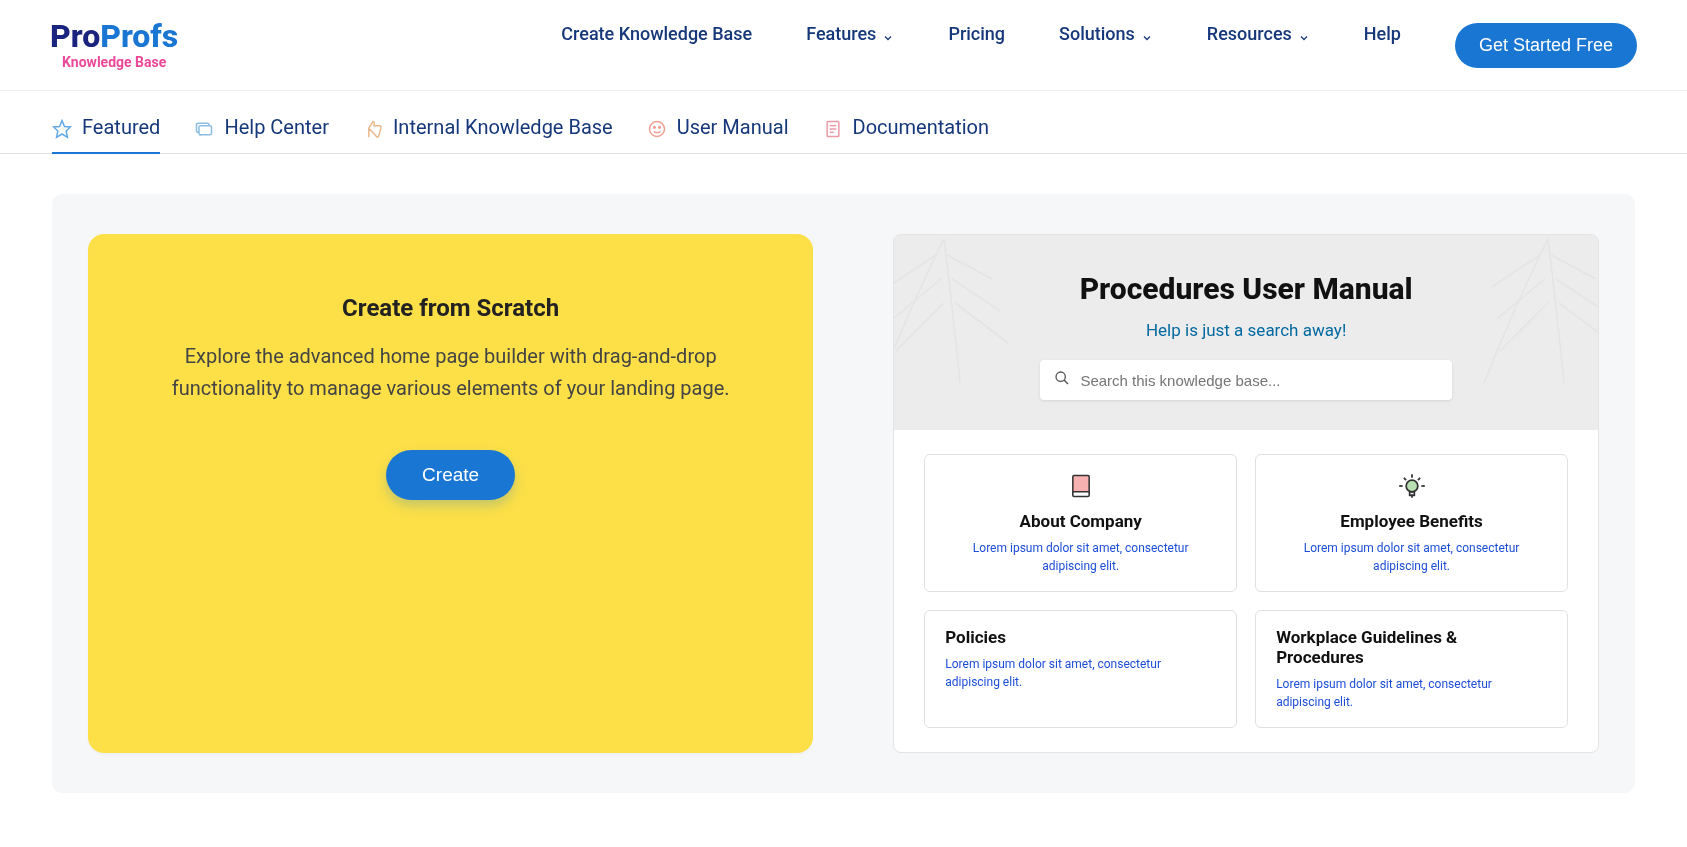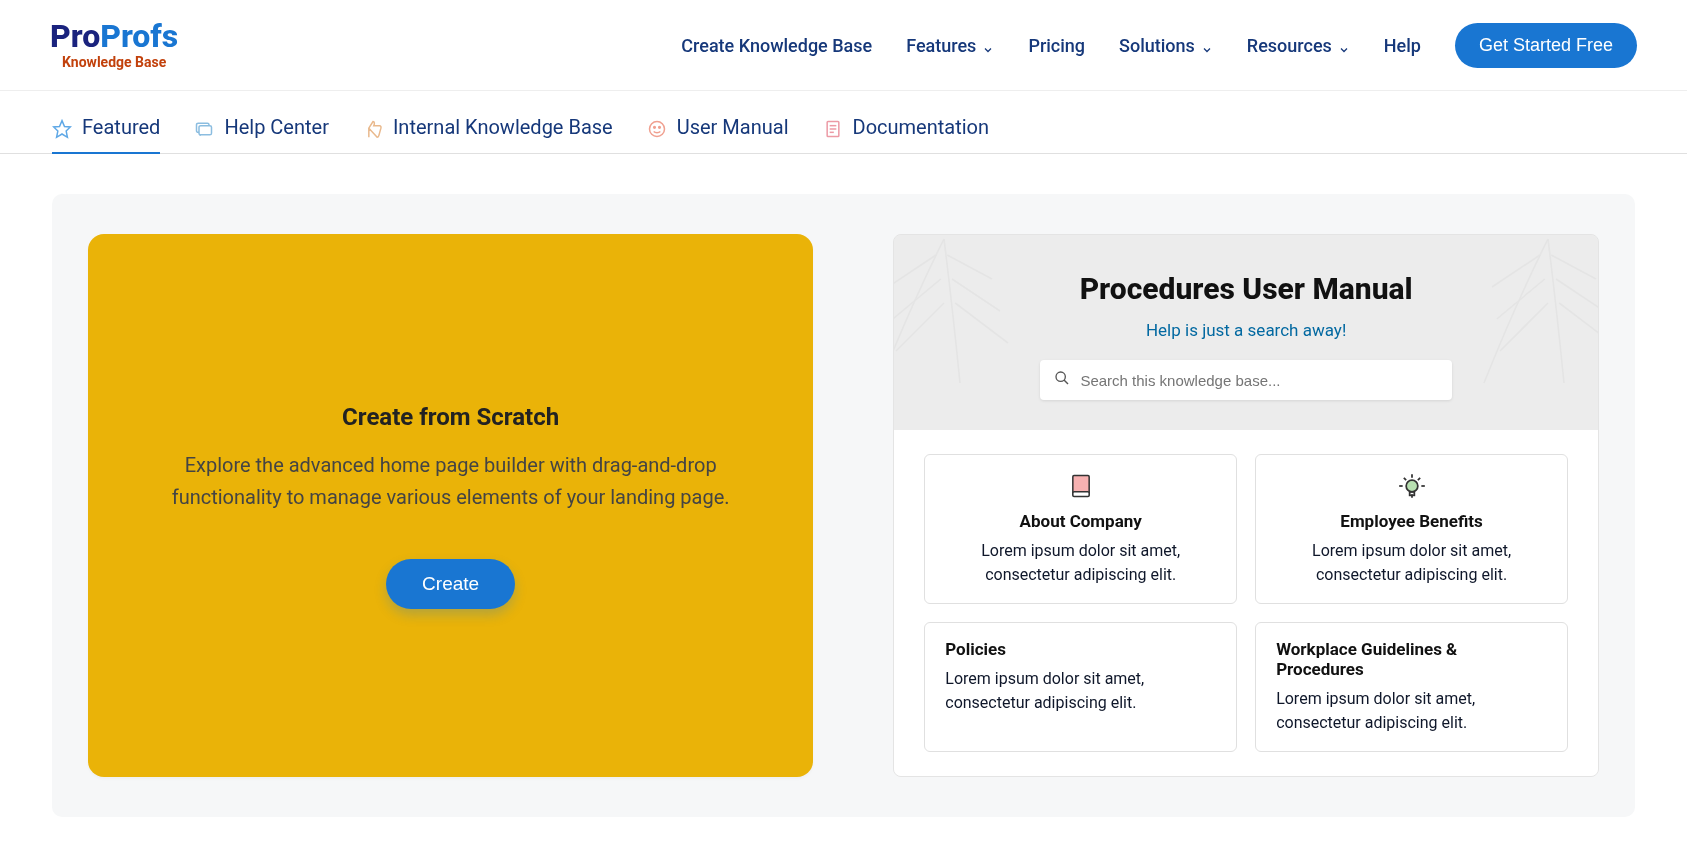--- a/index.html
+++ b/index.html
@@ -12,22 +12,22 @@
     display: flex;
     align-items: center;
     justify-content: space-between;
     padding: 20px 50px;
     border-bottom: 1px solid #eee;
   }
   .logo { display: flex; flex-direction: column; align-items: center; }
   .logo-main { font-size: 32px; font-weight: 800; line-height: 1; }
   .logo-pro1 { color: #1a237e; }
   .logo-pro2 { color: #1976d2; }
-  .logo-sub { font-size: 14px; font-weight: 700; color: #c2410c; margin-top: 2px; }
-  .nav-links { display: flex; align-items: center; gap: 34px; }
+  .logo-sub { font-size: 14px; font-weight: 700; color: #ec4899; margin-top: 2px; }
+  .nav-links { display: flex; align-items: flex-start; gap: 54px; }
   .nav-item {
     color: #16387a;
     font-size: 18px;
     font-weight: 500;
     cursor: pointer;
     display: flex;
     align-items: center;
     gap: 6px;
   }
   .chevron {
@@ -78,27 +78,26 @@
   .panel {
     background: #f6f7f8;
     border-radius: 10px;
     padding: 40px 36px;
     display: flex;
     gap: 40px;
     align-items: stretch;
     min-height: 560px;
   }
   .left-card {
-    background: #eab308;
+    background: #fde047;
     border-radius: 16px;
     flex: 0 0 48%;
     display: flex;
     flex-direction: column;
     align-items: center;
-    justify-content: center;
     padding: 60px 40px;
     box-shadow: 0 2px 3px rgba(0,0,0,0.03);
   }
   .left-card h2 {
     font-size: 24px;
     font-weight: 700;
     color: #222;
     margin-bottom: 18px;
   }
   .left-card p {
@@ -200,22 +199,22 @@
     margin: 0 auto 10px auto;
     display: flex; align-items: center; justify-content: center;
   }
   .pc-title {
     font-size: 17px;
     font-weight: 700;
     color: #111;
     margin-bottom: 8px;
   }
   .pc-desc {
-    font-size: 16px;
-    color: #0f172a;
+    font-size: 12px;
+    color: #1d4ed8;
     line-height: 1.5;
   }
 </style>
 </head>
 <body>
 
 <div class="top-nav">
   <div class="logo">
     <div class="logo-main">
       <span class="logo-pro1">Pro</span><span class="logo-pro2">Profs</span>

